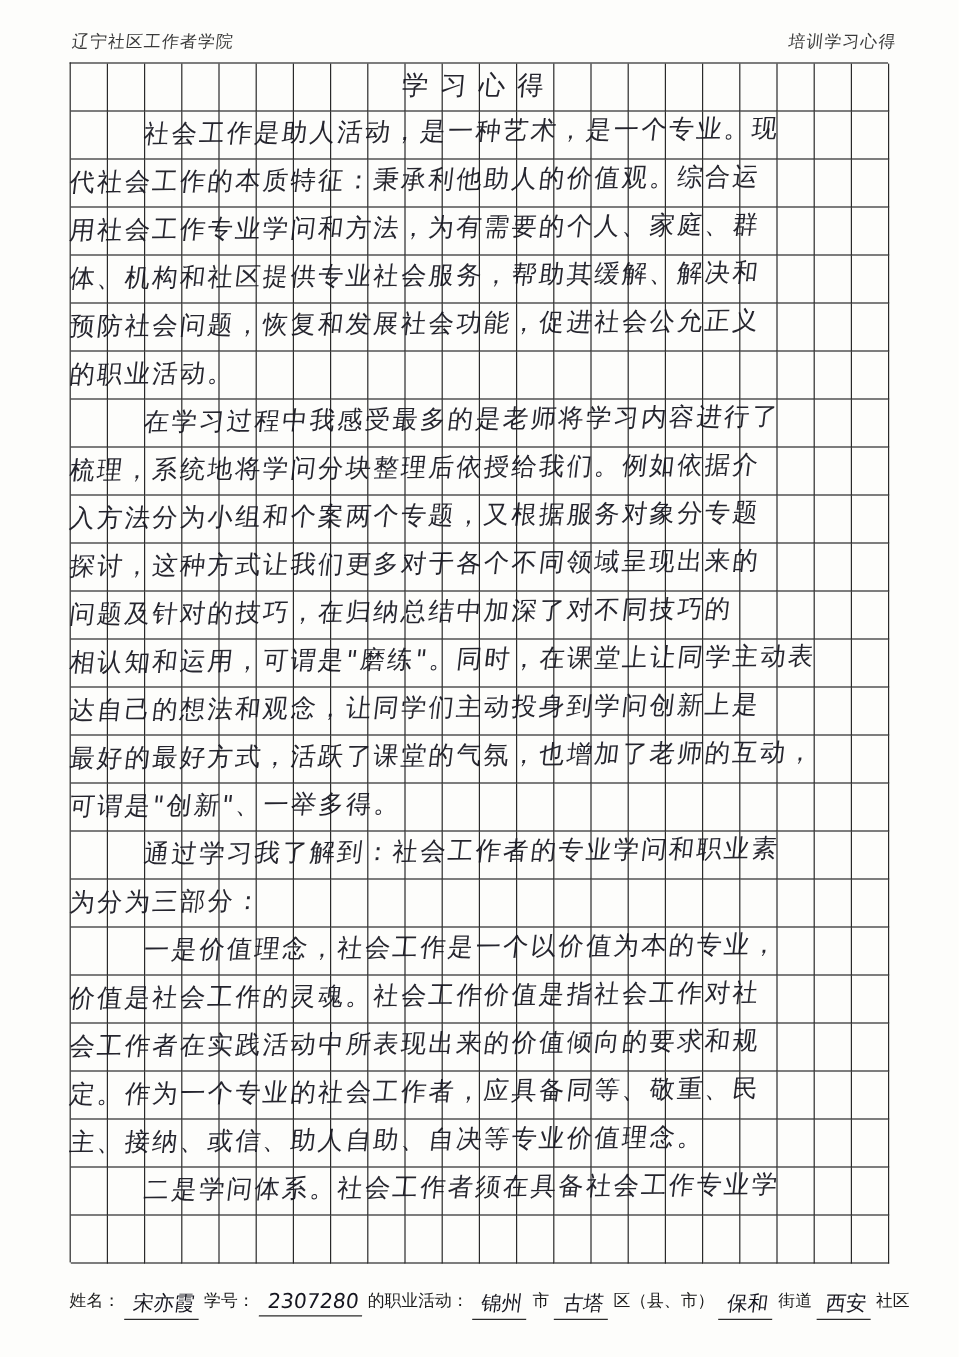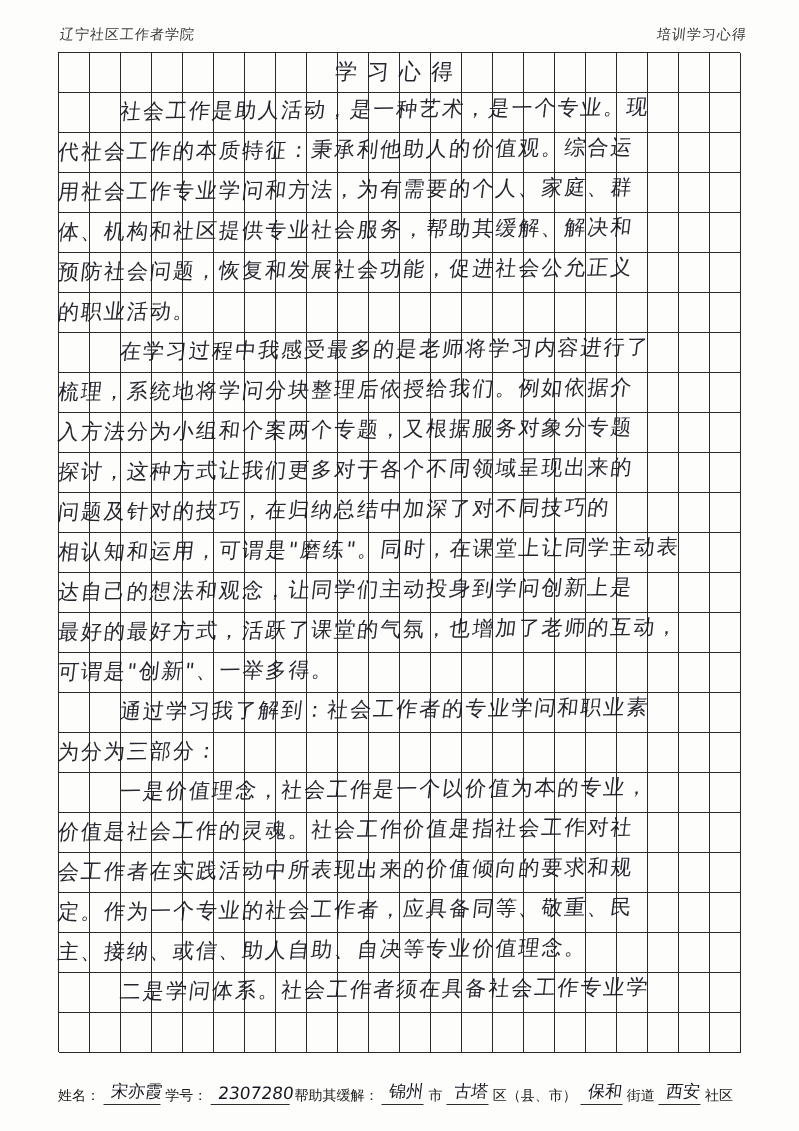--- a/index.html
+++ b/index.html
@@ -106,25 +106,25 @@
     transform: skewX(-5deg);
   }
   .ink-line.indent {
     text-indent: 62px;
   }
 
   
   .footer {
     position: absolute;
     left: 58px;
-    right: 64px;
+    right: 39px;
     top: 1075px;
     height: 30px;
     display: flex;
-    align-items: flex-end;
+    align-items: flex-start;
     font-size: 14px;
     font-family: "DejaVu Serif", serif;
     color: #1a1a1a;
     white-space: nowrap;
   }
   .f-label {
     font-size: 14px;
     margin-right: 2px;
   }
   .f-fill {
@@ -778,21 +778,21 @@
       <div class="ink-line" style="top: 840px;">定。作为一个专业的社会工作者，应具备同等、敬重、民</div>
       <div class="ink-line" style="top: 880px;">主、接纳、或信、助人自助、自决等专业价值理念。</div>
       <div class="ink-line indent" style="top: 920px;">二是学问体系。社会工作者须在具备社会工作专业学</div>
     </div>
 
   <div class="footer">
     <span class="f-label">姓名：</span>
     <span class="f-fill">宋亦霞</span>
     <span class="f-label">学号：</span>
     <span class="f-fill">2307280</span>
-    <span class="f-label">帮助其缓解：</span>
+    <span class="f-label">的职业活动：</span>
     <span class="f-fill">锦州</span>
     <span class="f-label">市</span>
     <span class="f-fill">古塔</span>
     <span class="f-label">区（县、市）</span>
     <span class="f-fill">保和</span>
     <span class="f-label">街道</span>
     <span class="f-fill">西安</span>
     <span class="f-label">社区</span>
   </div>
 

